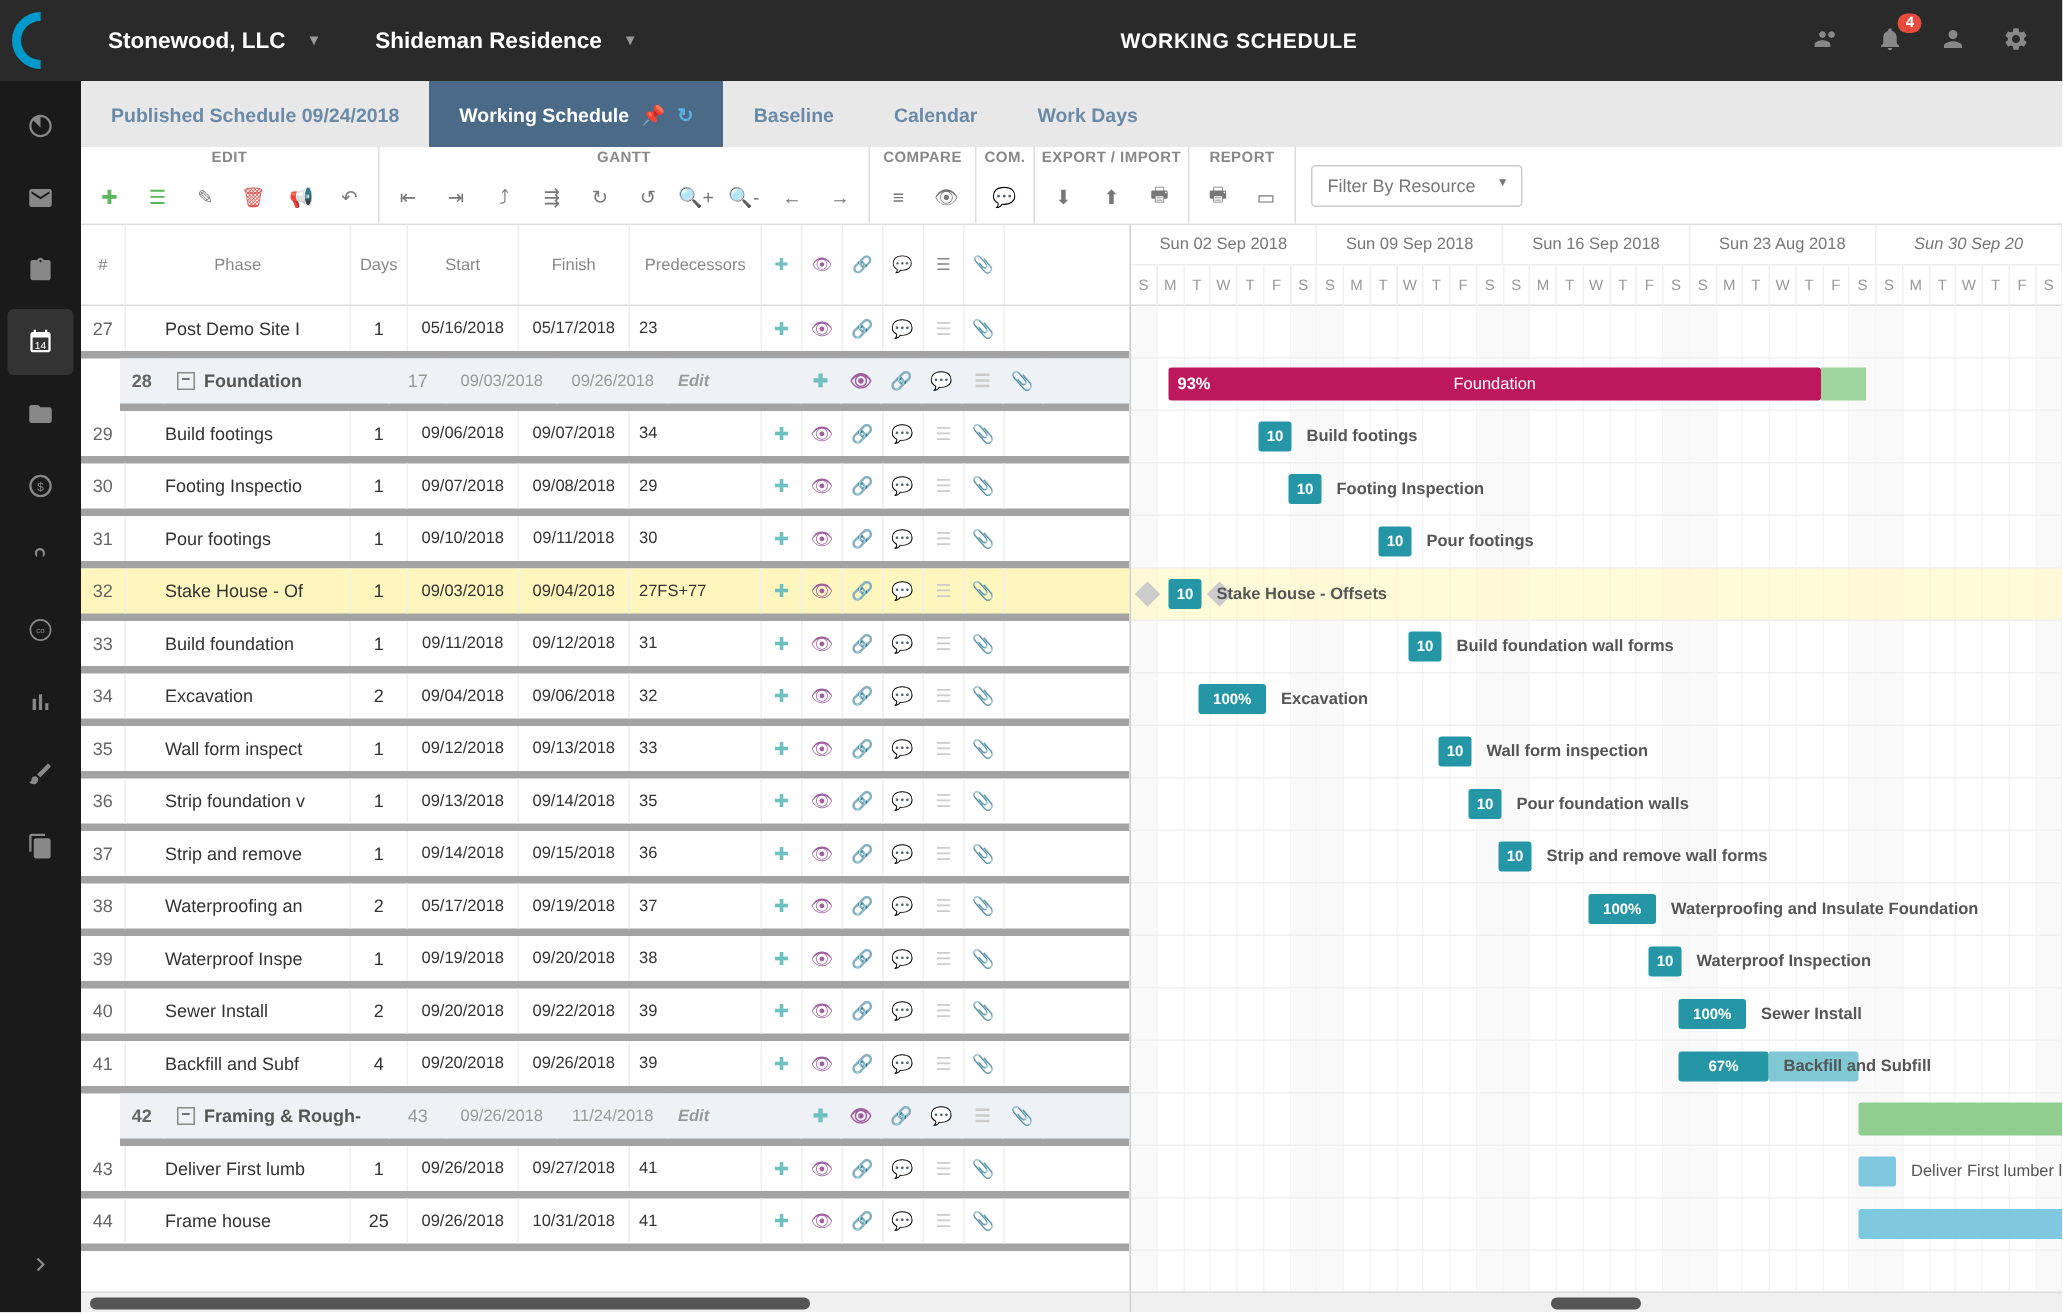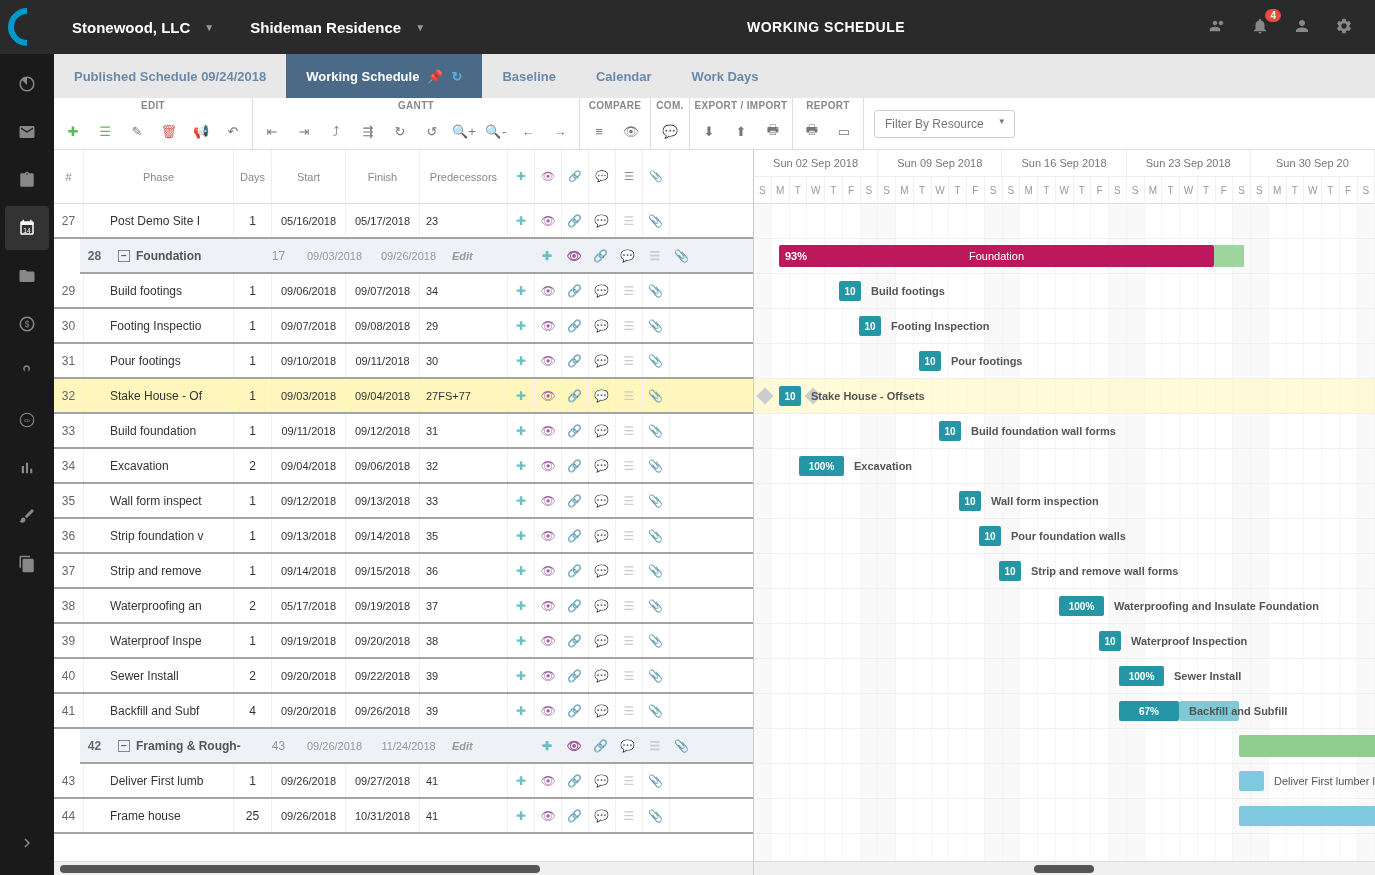--- a/index.html
+++ b/index.html
@@ -40,21 +40,21 @@
 .grid-pane { width: 700px; border-right: 1px solid #ccc; display: flex; flex-direction: column; overflow: hidden; }
 .grid-head { display: flex; background: #fff; border-bottom: 1px solid #ddd; height: 54px; }
 .gh-cell { border-right: 1px solid #eee; display: flex; align-items: center; justify-content: center; font-size: 11px; color: #888; font-weight: 500; }
 .gh-num { width: 30px; }
 .gh-phase { width: 150px; }
 .gh-days { width: 38px; }
 .gh-date { width: 74px; }
 .gh-pred { width: 88px; }
 .gh-icon { width: 27px; }
 .grid-body { flex: 1; overflow-y: auto; }
-.grid-row { display: flex; height: 35px; border-bottom: 2px solid #a3a3a3; align-items: flex-end; }
+.grid-row { display: flex; height: 35px; border-bottom: 5px solid #a3a3a3; align-items: flex-end; }
 .grid-row.parent { background: #eef2f6; font-weight: 700; color: #555; margin-left: 26px; }
 .grid-row.selected { background: #fff6bd; }
 .gc { border-right: 1px solid #f0f0f0; height: 100%; display: flex; align-items: center; font-size: 12px; overflow: hidden; white-space: nowrap; }
 .gc-num { width: 30px; justify-content: center; color: #666; }
 .gc-phase { width: 150px; padding-left: 8px; }
 .gc-phase.indent1 { padding-left: 26px; }
 .gc-days { width: 38px; justify-content: center; }
 .gc-date { width: 74px; justify-content: center; font-size: 11px; }
 .gc-pred { width: 88px; padding-left: 6px; font-size: 11px; }
 .gc-pred.edit { font-style: italic; color: #999; }
@@ -546,22 +546,22 @@
               <div class="hscroll-thumb" style="left:6px;width:480px"></div>
             </div>
         </div>
 
         <div class="gantt-pane">
           <div class="gantt-head">
             <div class="gh-weeks" id="gh-weeks">
                 <div class="gh-week" style="width: 140px;">Sun 02 Sep 2018</div>
                 <div class="gh-week" style="width: 140px;">Sun 09 Sep 2018</div>
                 <div class="gh-week" style="width: 140px;">Sun 16 Sep 2018</div>
-                <div class="gh-week" style="width: 140px;">Sun 23 Sep 2018</div>
-                <div class="gh-week" style="width: 140px;">Sun 30 Sep 20</div>
+                <div class="gh-week" style="width: 140px;">Sun 23 Aug 2018</div>
+                <div class="gh-week" style="width: 140px; font-style: italic;">Sun 30 Sep 20</div>
               </div>
             <div class="gh-days-row" id="gh-days">
                 <div class="gh-day">S</div>
                 <div class="gh-day">M</div>
                 <div class="gh-day">T</div>
                 <div class="gh-day">W</div>
                 <div class="gh-day">T</div>
                 <div class="gh-day">F</div>
                 <div class="gh-day">S</div>
                 <div class="gh-day">S</div>

